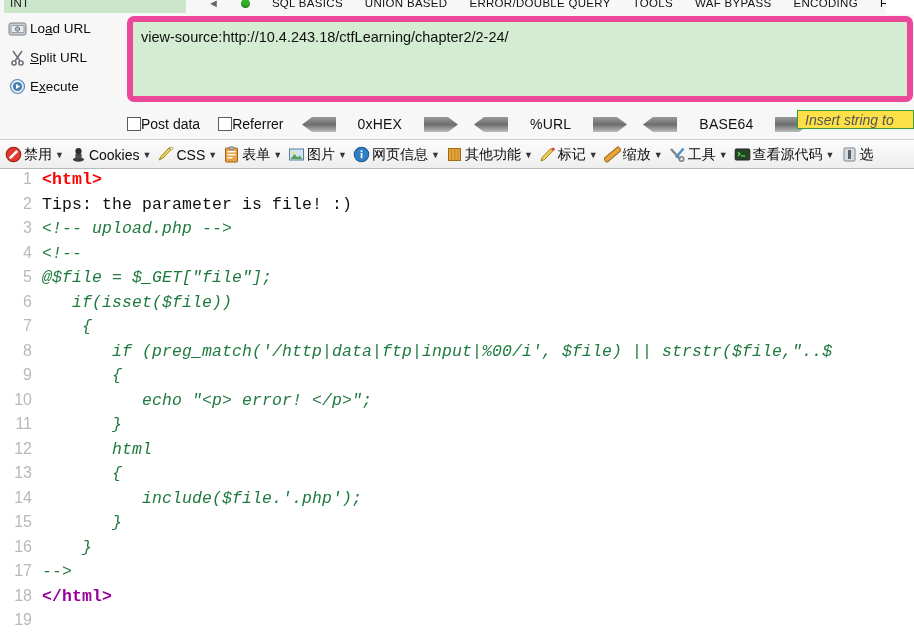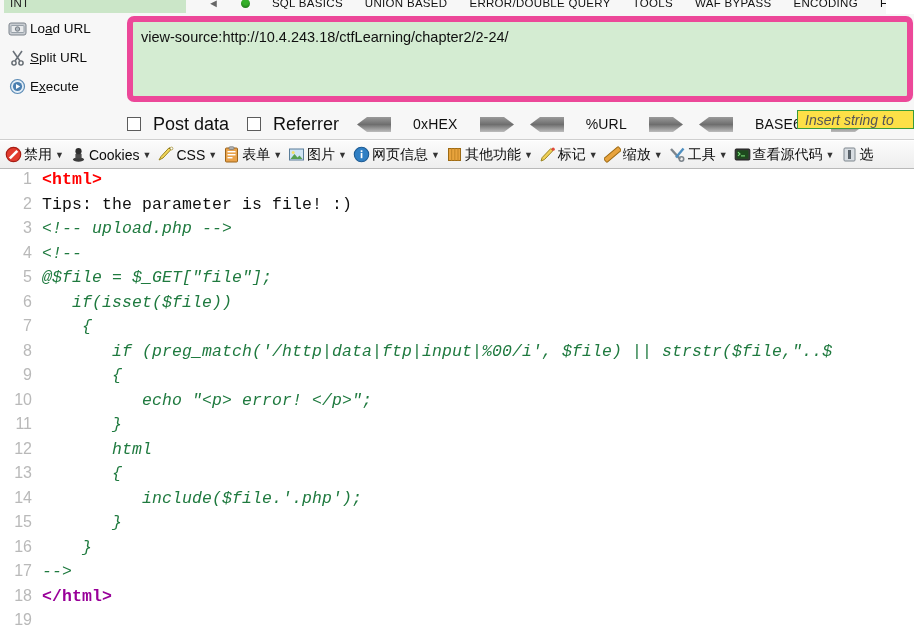--- a/index.html
+++ b/index.html
@@ -83,21 +83,21 @@
   .hb-controls {
     position: absolute; left: 127px; top: 94px;
     width: 787px; height: 32px;
     display: flex; align-items: center;
   }
   .cbwrap { display: flex; align-items: center; margin-right: 18px; }
   .cbox {
     width: 14px; height: 14px; border: 1px solid #5c5c5c;
     background: #fff; display: inline-block;
   }
-  .cblabel { font-size: 18px; color: #101010; margin-left: 12px; }
+  .cblabel { font-size: 14px; color: #101010; margin-left: 0; }
 
   .enc-group { display: flex; align-items: center; margin-right: 16px; gap: 13px; }
   .enc-label { font-size: 14px; color: #101010; padding: 0 9px; letter-spacing: .2px; }
   .chev { width: 34px; height: 15px; display: block; }
 
   .hb-insert {
     position: absolute; right: 0; top: 96px;
     width: 117px; height: 19px;
     background: #fde047;
     border: 1px solid #3a9b3a;

